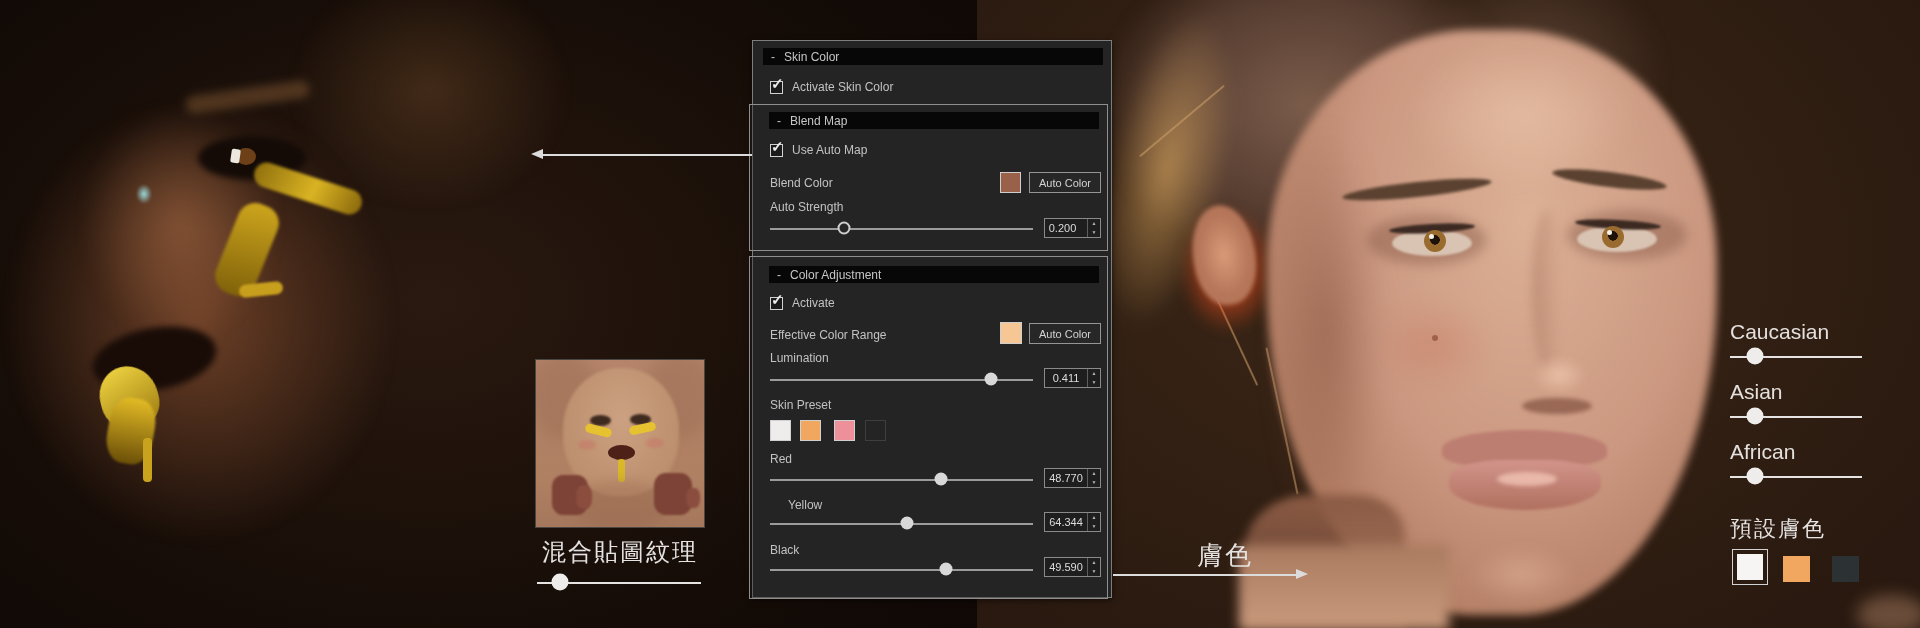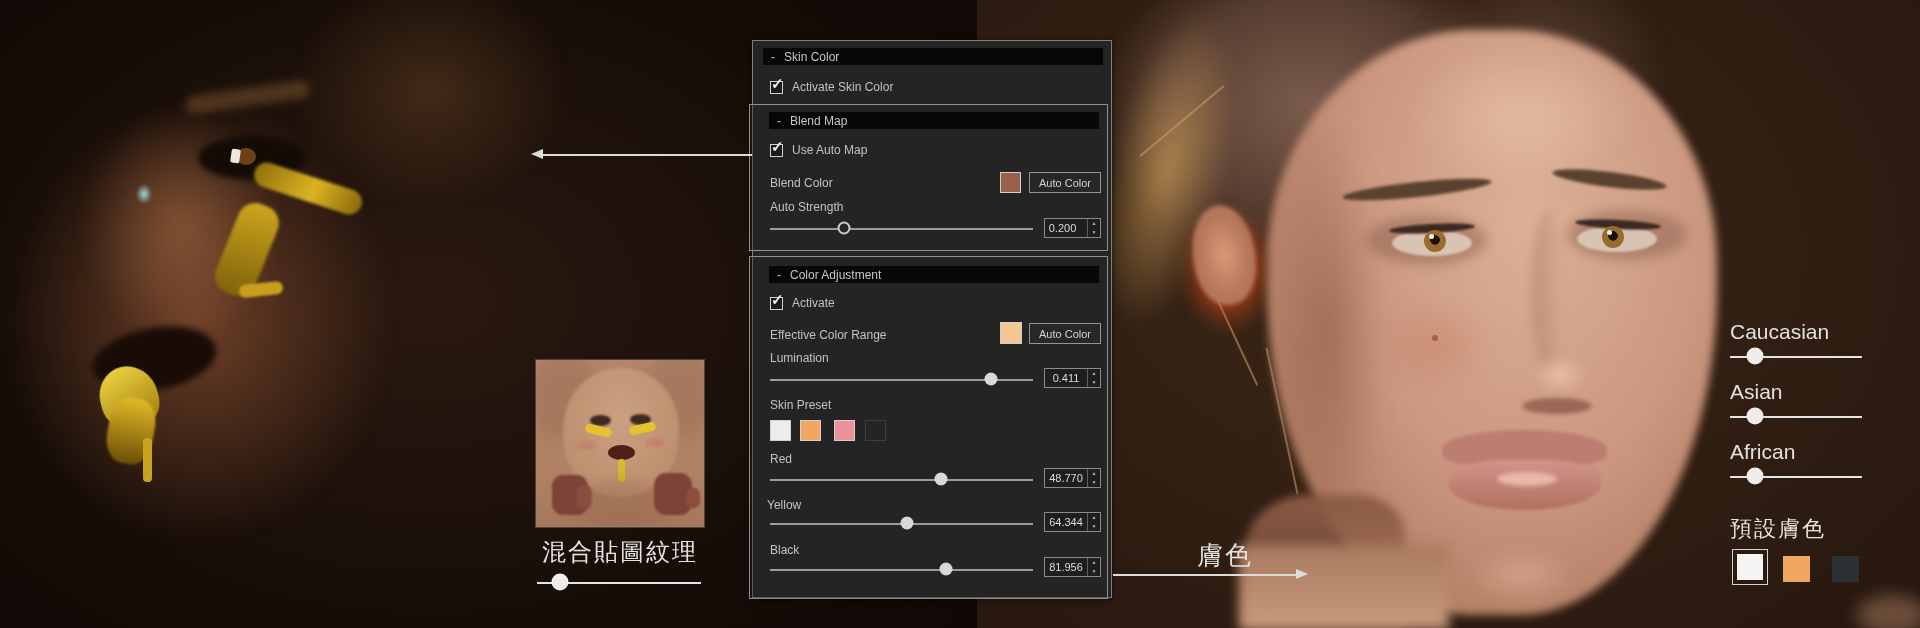--- a/index.html
+++ b/index.html
@@ -313,40 +313,40 @@
       <div class="handle" style="left: 65%;"></div>
     </div>
     <div class="spin" style="left:291px;top:427px;width:57px;height:20px;">
       <span class="val">48.770</span>
       <span class="btns">
         <span>▲</span>
         <span>▼</span>
       </span>
     </div>
 
-    <div class="lab" style="left:14px;top:457px;text-align:right;">Yellow</div>
+    <div class="lab" style="left:35px;top:457px;text-align:right;">Yellow</div>
     <div class="srow" style="left:17px;top:476px;width:263px;">
       <div class="track"></div>
       <div class="handle" style="left: 52%;"></div>
     </div>
     <div class="spin" style="left:291px;top:471px;width:57px;height:20px;">
       <span class="val">64.344</span>
       <span class="btns">
         <span>▲</span>
         <span>▼</span>
       </span>
     </div>
 
     <div class="lab" style="left:17px;top:502px;">Black</div>
     <div class="srow" style="left:17px;top:522px;width:263px;">
       <div class="track"></div>
       <div class="handle" style="left: 67%;"></div>
     </div>
     <div class="spin" style="left:291px;top:516px;width:57px;height:20px;">
-      <span class="val">81.956</span>
+      <span class="val">49.590</span>
       <span class="btns">
         <span>▲</span>
         <span>▼</span>
       </span>
     </div>
   </div>
 
   <div class="aline" style="left:538px;top:154px;width:214px;"></div>
   <div class="arrow-l" style="left:531px;top:149px;"></div>
 

